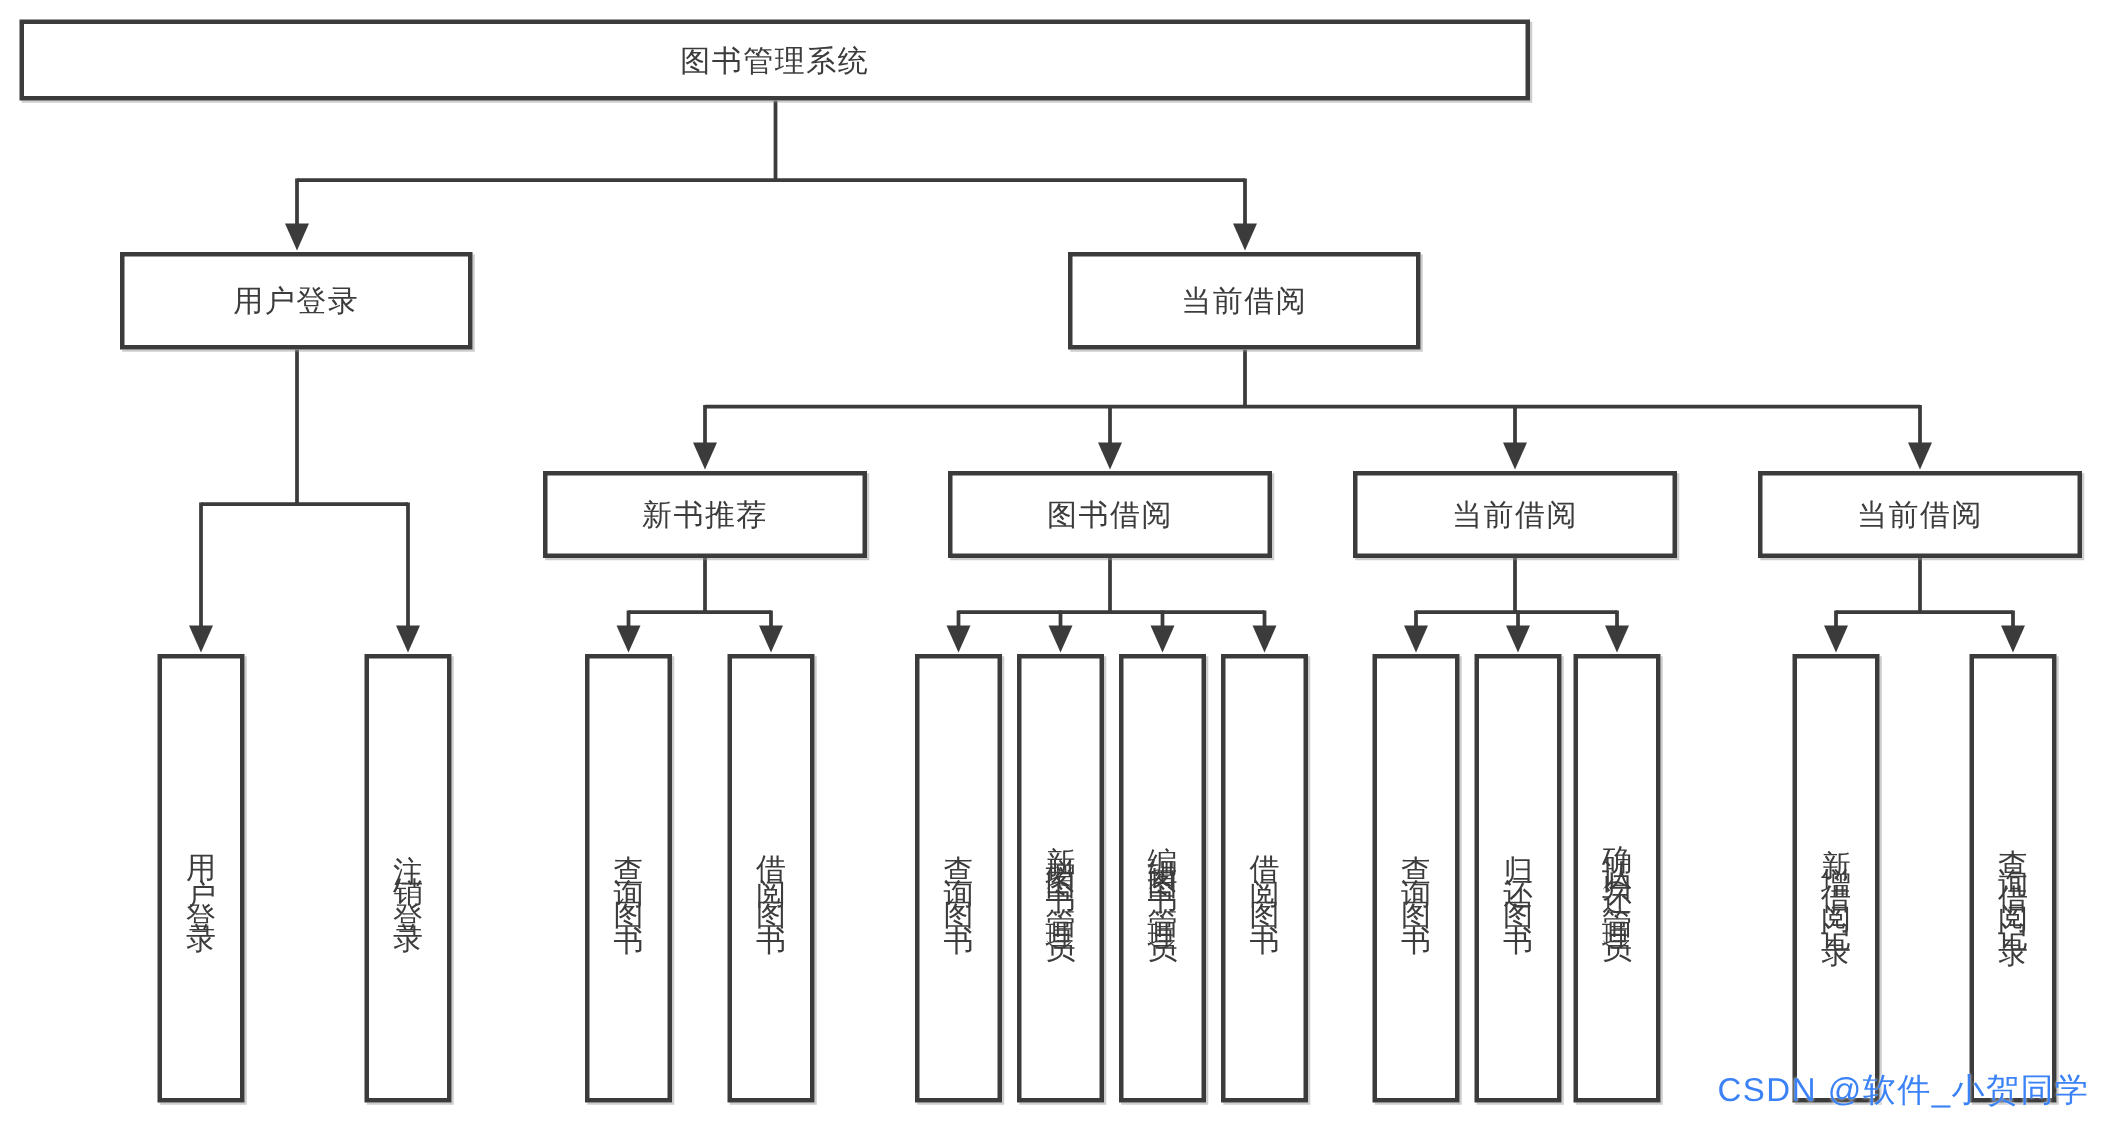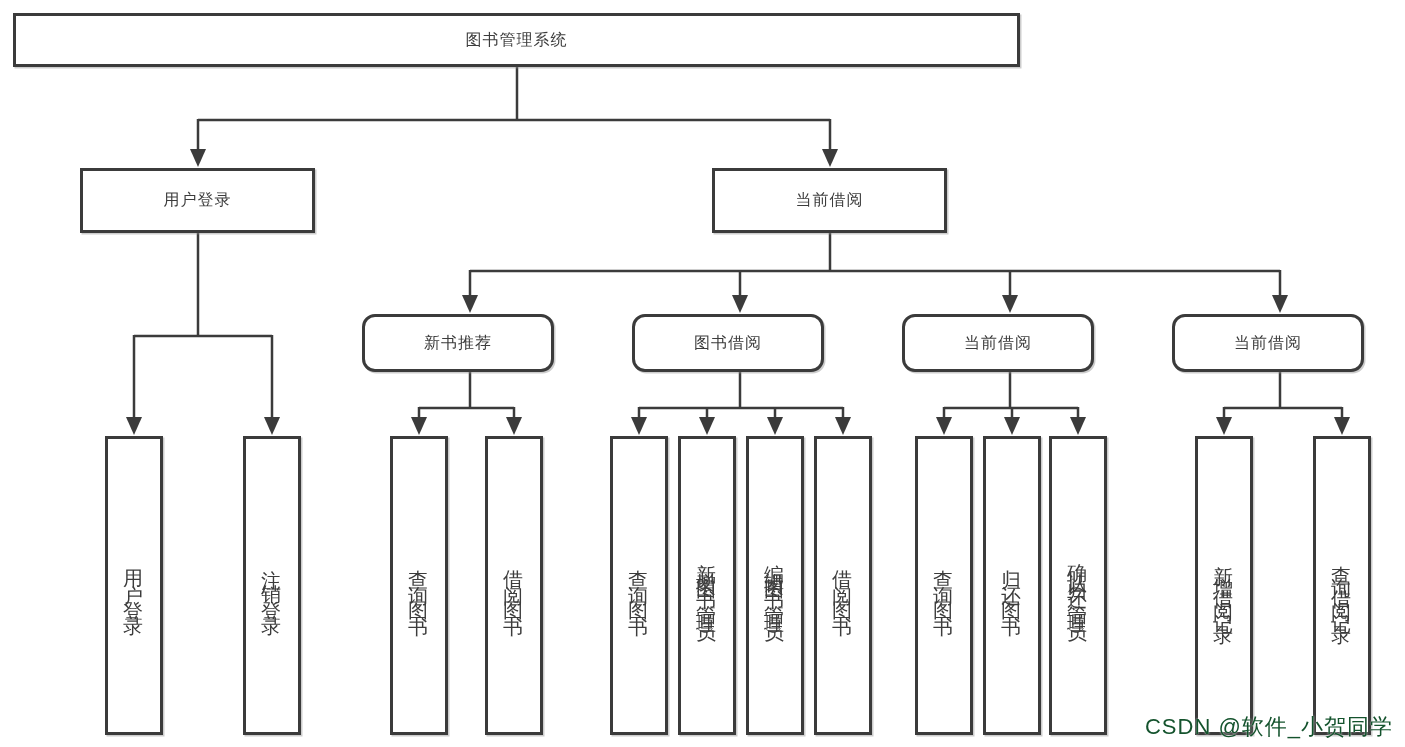--- a/index.html
+++ b/index.html
@@ -20,27 +20,27 @@
     pointer-events: none;
   }
   .node {
     position: absolute;
     background: #ffffff;
     border: 3px solid #3b3b3b;
     box-shadow: 1.5px 1.5px 0 rgba(145,145,145,0.45);
     display: flex;
     align-items: center;
     justify-content: center;
-    font-size: 16px;
+    font-size: 20px;
     letter-spacing: 1px;
     z-index: 2;
   }
   .root  { left: 13px;  top: 13px;  width: 1007px; height: 54px; }
   .lvl2  { height: 65px; width: 235px; top: 168px; }
-  .lvl3  { height: 58px; width: 192px; top: 314px; border-radius: 13px; }
+  .lvl3  { height: 58px; width: 216px; top: 314px; }
   .leaf {
     position: absolute;
     top: 436px;
     width: 58px;
     height: 299px;
     background: #ffffff;
     border: 3px solid #3b3b3b;
     box-shadow: 1.5px 1.5px 0 rgba(145,145,145,0.45);
     display: flex;
     align-items: center;
@@ -54,21 +54,21 @@
     white-space: nowrap;
   }
   .leaf .s { letter-spacing: 0.78em; }
   .leaf .m { letter-spacing: 0.60em; }
   .leaf .l { letter-spacing: 0.42em; }
   .watermark {
     position: absolute;
     right: 12px;
     bottom: 5px;
     font-size: 22px;
-    color: #14532d;
+    color: #3b82f6;
     letter-spacing: 1px;
     z-index: 3;
     text-shadow: 0 0 2px #ffffff;
   }
 </style>
 </head>
 <body>
 
 <div id="canvas">
 

